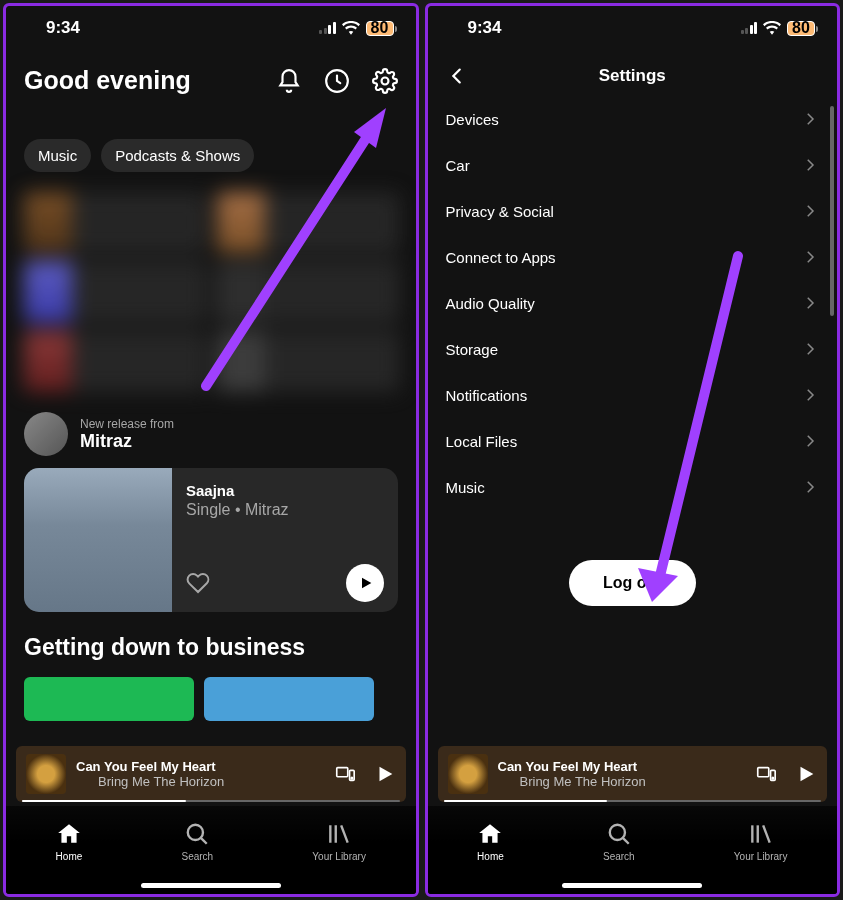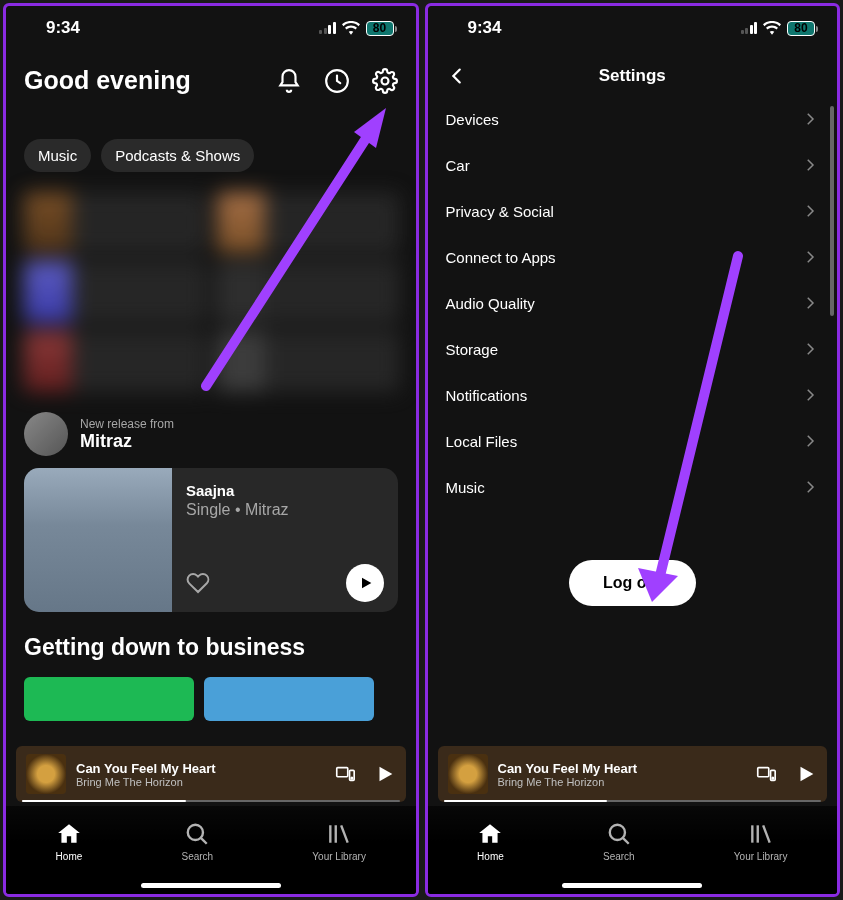--- a/index.html
+++ b/index.html
@@ -32,22 +32,22 @@
     font-weight: 600;
   }
   .status-right { display: flex; align-items: center; gap: 6px; }
   .signal-bars { display: flex; align-items: flex-end; gap: 1.5px; height: 12px; }
   .signal-bars span { width: 3px; background: #fff; border-radius: 1px; }
   .signal-bars span.dim { background: #555; }
   .wifi-icon { width: 18px; height: 14px; }
   .battery {
     display: flex; align-items: center;
     border: 1.5px solid #fff; border-radius: 4px;
-    padding: 1px 2px; font-size: 12px; font-weight: 700;
-    background: #0f766e; color: #000; position: relative;
+    padding: 1px 2px; font-size: 16px; font-weight: 700;
+    background: #fdba74; color: #000; position: relative;
     height: 15px; width: 28px; justify-content: center;
   }
   .battery::after { content:""; position:absolute; right:-4px; top:4px; width:2px; height:6px; background:#888; border-radius:0 2px 2px 0; }
 
   
   .home-header {
     display: flex; justify-content: space-between; align-items: center;
     padding: 20px 18px 14px 18px;
   }
   .home-title { color: #fff; font-size: 25px; font-weight: 700; }
@@ -120,21 +120,21 @@
 
   
   .now-playing {
     position:absolute; left:10px; right:10px; bottom: 92px;
     background: #3a2a1a; height: 56px; border-radius:6px;
     display:flex; align-items:center; padding:0 10px; gap:10px;
   }
   .np-art { width:40px; height:40px; background: radial-gradient(circle,#d4a040 30%, #4a3010 70%); border-radius:4px;}
   .np-text { flex:1; }
   .np-title { color:#fff; font-size:13px; font-weight:600;}
-  .np-artist { color:#c0c0c0; font-size:11px;}
+  .np-artist { color:#c0c0c0; font-size:13px;margin-left:22px;}
   .np-icons { display:flex; gap:18px; align-items:center; }
   .np-progress { position:absolute; bottom:0; left:6px; height:2px; width:42%; background:#fff; border-radius:1px;}
   .np-progress-bg { position:absolute; bottom:0; left:6px; right:6px; height:2px; background:#666; border-radius:1px;}
 
   
   .tabbar {
     position:absolute; left:0; right:0; bottom:0; height:88px;
     background: linear-gradient(rgba(0,0,0,0.6), #000 40%);
     display:flex; justify-content:space-around; align-items:center;
     padding-bottom: 18px;

